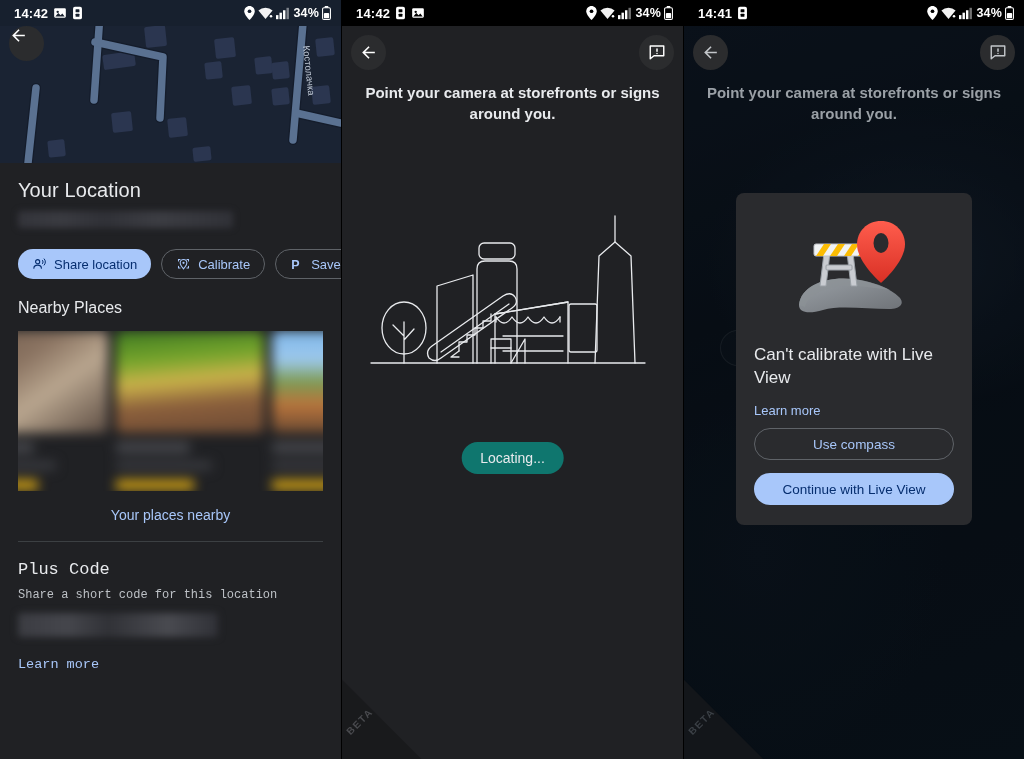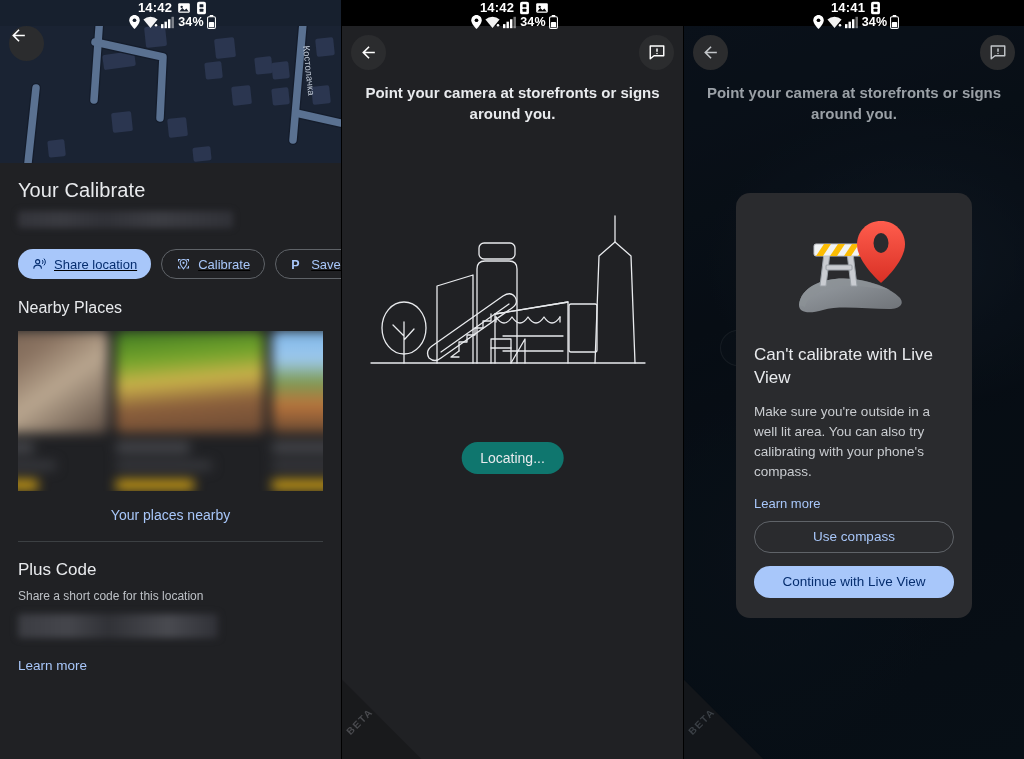--- a/index.html
+++ b/index.html
@@ -18,21 +18,20 @@
   .panel-c { width: 341px; background: #0d1722; border-left: 1px solid #000; }
 
   
   .statusbar {
     position: relative; z-index: 40;
     height: 26px; width: 100%;
     display: flex; align-items: center; justify-content: space-between;
     padding: 0 10px 0 14px;
     color: #fff; font-size: 13px; font-weight: 600;
     letter-spacing: .2px;
-    flex-direction: column;
   }
   .sb-dark { background: #17202e; }
   .sb-black { background: #000; }
   .sb-left, .sb-right { display: flex; align-items: center; gap: 5px; }
   .sb-right { gap: 3px; }
   .sb-pct { font-size: 12.5px; font-weight: 600; margin-left: 1px; }
   .ic { display: inline-block; line-height: 0; }
   .ic svg { display: block; }
 
   
@@ -61,21 +60,21 @@
   .loc-title {
     color: #e8eaed; font-size: 20px; font-weight: 400; letter-spacing: .1px;
   }
   .redact {
     margin-top: 9px; height: 17px; border-radius: 3px;
     background: linear-gradient(90deg,#33343a 0%,#3a3b41 20%,#303137 40%,#3c3d43 65%,#303137 100%);
     filter: blur(3.4px);
   }
   .redact.addr { width: 215px; }
 
-  .chips { display: flex; gap: 10px; margin-top: 21px; text-decoration: underline; }
+  .chips { display: flex; gap: 10px; margin-top: 21px; }
   .chip {
     display: flex; align-items: center; gap: 7px;
     height: 30px; padding: 0 14px; border-radius: 16px;
     font-size: 13px; white-space: nowrap; cursor: pointer;
   }
   .chip-filled { background: #a8c7fa; color: #062e6f; font-weight: 500; }
   .chip-outline { background: transparent; border: 1px solid #5f6368; color: #a8c7fa; }
   .chip svg { display: block; }
 
   .section-title {
@@ -97,21 +96,21 @@
   .cl-b { width: 96px; margin-top: 8px; height: 9px; background: #3a3b40; }
   .card-rating { margin-top: 10px; height: 10px; width: 78px; border-radius: 2px; background: #d6a514; }
   .cards-blur { filter: blur(6px); display: flex; gap: 8px; }
 
   .more-link {
     margin-top: 16px; text-align: center;
     color: #a8c7fa; font-size: 14px; cursor: pointer;
   }
   .divider { margin-top: 18px; height: 1px; background: #3c4043; }
 
-  .plus { padding: 18px 18px 0 18px; }
+  .plus { padding: 18px 18px 0 18px; font-family: Liberation Mono, monospace; }
   .plus-title { color: #e8eaed; font-size: 17px; }
   .plus-sub { margin-top: 9px; color: #bdc1c6; font-size: 12px; }
   .plus-code-redact {
     margin-top: 11px; width: 200px; height: 24px; border-radius: 3px;
     background: linear-gradient(90deg,#3b3c42 0%,#45464c 25%,#313237 45%,#494a50 75%,#303137 100%);
     filter: blur(3.6px);
   }
   .plus-actions { display: flex; align-items: center; gap: 26px; margin-top: 20px; }
   .btn-copy {
     display: flex; align-items: center; gap: 8px;
@@ -173,21 +172,21 @@
     background: rgba(0,0,0,.35);
   }
   .ghost-chip {
     position: absolute; top: 330px; left: 36px;
     width: 120px; height: 36px; border-radius: 18px;
     border: 1px solid rgba(255,255,255,.055);
     background: rgba(255,255,255,.012);
   }
   .dialog {
     position: absolute; top: 193px; left: 52px;
-    width: 236px; border-radius: 14px;
+    width: 236px; border-radius: 8px;
     background: #2a2b2e;
     padding: 20px 18px 20px 18px;
     z-index: 25;
   }
   .dlg-illus { display: flex; justify-content: center; margin-bottom: 16px; }
   .dlg-title {
     color: #e8eaed; font-size: 17px; line-height: 1.33; font-weight: 400;
   }
   .dlg-body {
     margin-top: 13px; color: #c9ccd0; font-size: 13.5px; line-height: 1.47;
@@ -307,21 +306,21 @@
         <span class="ic">
           <svg width="19" height="19" viewBox="0 0 24 24">
               <path d="M20 11H7.8l5.6-5.6L12 4l-8 8 8 8 1.4-1.4L7.8 13H20z" fill="#fff"></path>
             </svg>
         </span>
       </div>
     </div>
 
     <div class="sheet">
       <div class="sheet-pad">
-        <div class="loc-title">Your Calibrate</div>
+        <div class="loc-title">Your Location</div>
         <div class="redact addr"></div>
 
         <div class="chips">
           <div class="chip chip-filled">
             <span class="ic">
               <svg width="15" height="15" viewBox="0 0 24 24">
                   <circle cx="9" cy="7.5" r="3.3" fill="none" stroke="#062e6f" stroke-width="1.8"></circle>
                   <path d="M3 18c0-3.3 2.7-5 6-5s6 1.7 6 5" fill="none" stroke="#062e6f" stroke-width="1.8" stroke-linecap="round"></path>
                   <path d="M17 5.5a4 4 0 0 1 0 5M19.5 3a7 7 0 0 1 0 10" fill="none" stroke="#062e6f" stroke-width="1.6" stroke-linecap="round"></path>
                 </svg>
@@ -606,21 +605,20 @@
               <path d="M75 43 L83 31 L90 31 L82 43z"></path>
               <path d="M89 43 L95 34 L95 43z"></path>
             </g>
           </g>
 
           <path d="M112 8 C98 8 88 18.5 88 31.5 C88 49 112 70 112 70 C112 70 136 49 136 31.5 C136 18.5 126 8 112 8z" fill="url(#ping)"></path>
           <ellipse cx="112" cy="30" rx="7.5" ry="10" fill="#2a2b2e"></ellipse>
         </svg>
       </div>
       <div class="dlg-title">Can't calibrate with Live View</div>
-      <div class="dlg-body">Make sure you're outside in a well lit area. You can also try calibrating with your phone's compass.</div>
       <div class="dlg-learn">Learn more</div>
       <div class="dlg-btn dlg-secondary">Use compass</div>
       <div class="dlg-btn dlg-primary">Continue with Live View</div>
     </div>
 
     <div class="beta-c">
       <span>BETA</span>
     </div>
   </div>
 

